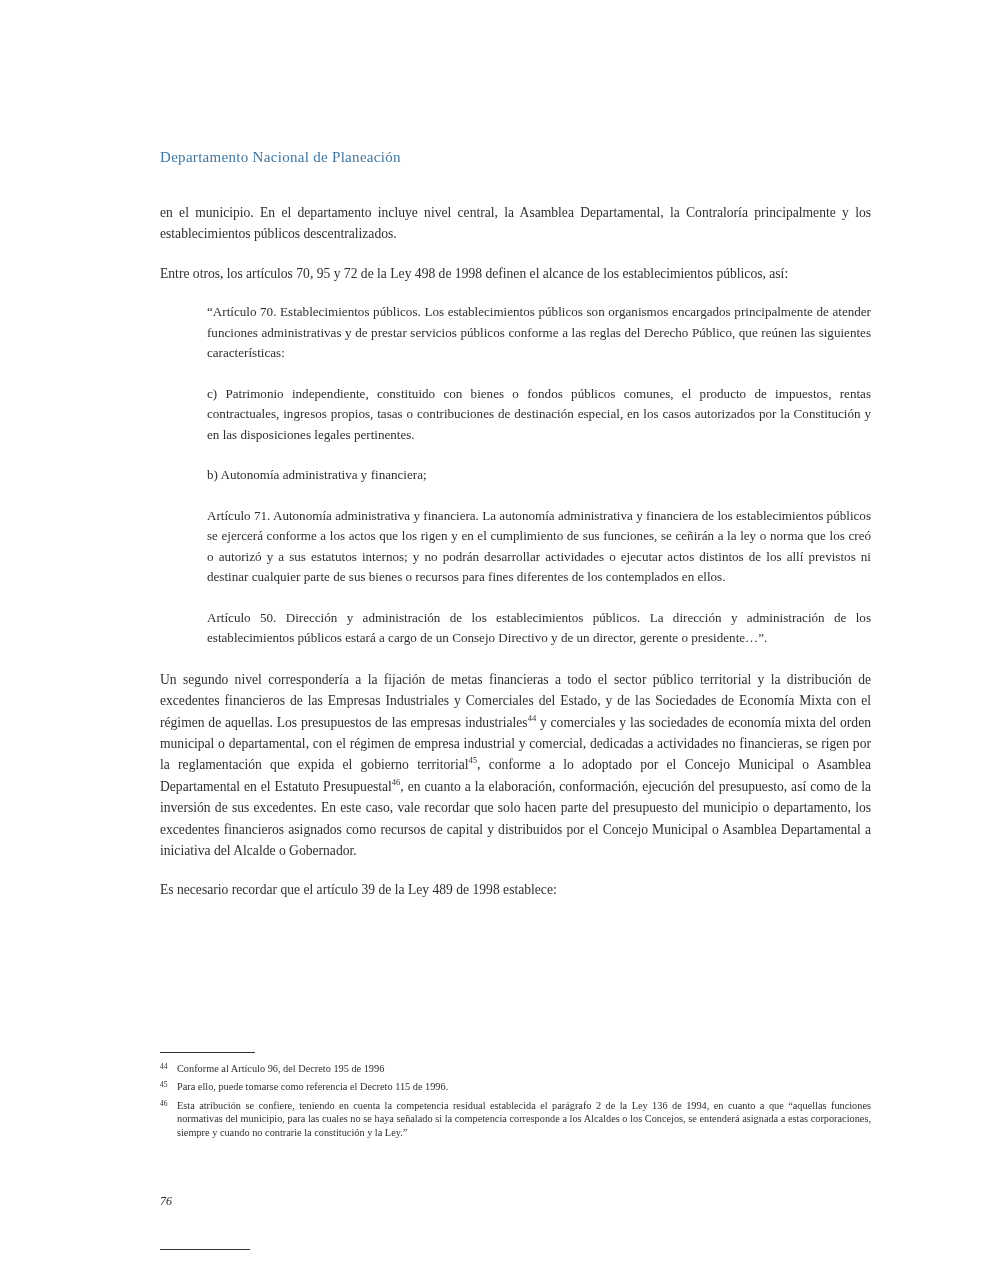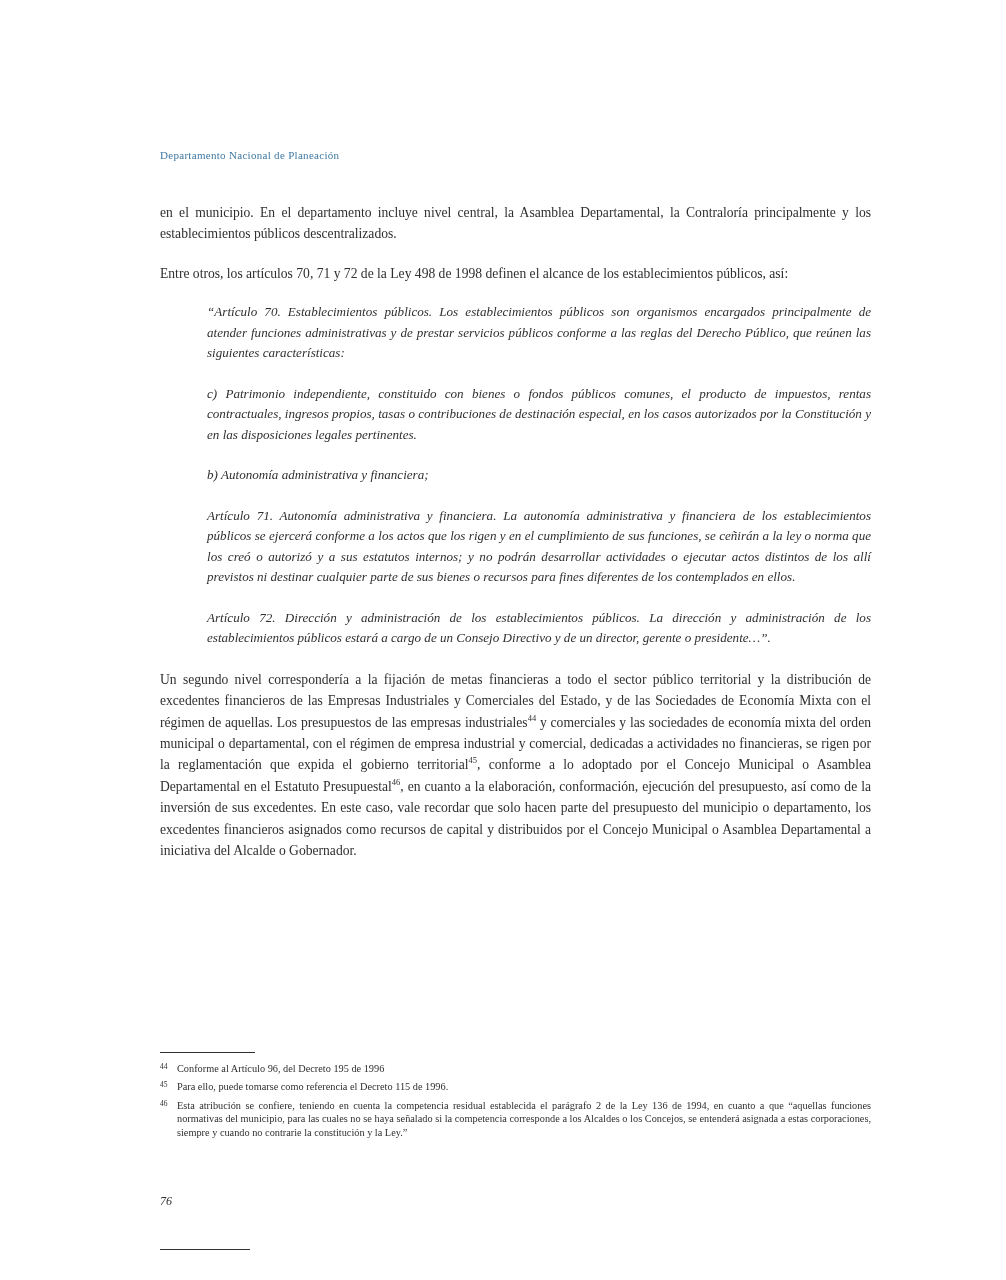--- a/index.html
+++ b/index.html
@@ -6,34 +6,34 @@
   html, body { background:#ffffff; }
   body {
     width:1006px; height:1280px; position:relative; overflow:hidden;
     font-family:"Liberation Serif", serif;
     color:#2f2f2f;
   }
   .page { position:absolute; inset:0; background:#ffffff; }
 
   .doc-header {
     position:absolute; left:160px; top:149px;
-    font-size:11px; letter-spacing:0.3px; color:#3e78a3;
+    font-size:15px; letter-spacing:0.3px; color:#3e78a3;
   }
 
   .doc-body {
     position:absolute; left:160px; top:202px; width:711px;
     font-size:13.6px; line-height:21.4px; text-align:justify;
     color:#2f2f2f;
   }
   .body-para { margin:0 0 18px 0; }
   .lead-bold { font-weight:normal; }
 
   .quote-block {
     margin-left:47px; margin-bottom:0;
-    font-style:italic; font-size:13.1px; line-height:20.5px;
+    font-size:13.1px; line-height:20.5px;
   }
   .quote-para { margin:0 0 20px 0; text-align:justify; }
 
   sup.fn-ref {
     font-size:8.5px; line-height:0; vertical-align:super;
   }
 
   .footnote-rule {
     position:absolute; left:160px; top:1052px;
     width:95px; height:1px; background:#2f2f2f;
@@ -65,32 +65,33 @@
 <div class="page">
 
   <div class="doc-header">
     <span>Departamento Nacional de Planeación</span>
   </div>
 
   <div class="doc-body">
 
     <p class="body-para">en el municipio. En el departamento incluye nivel central, la Asamblea Departamental, la Contraloría principalmente y los establecimientos públicos descentralizados.</p>
 
-    <p class="body-para">Entre otros, los artículos 70, 71 y 72 de la Ley 498 de 1998 definen el alcance de los establecimientos públicos, así:</p>
+    <p class="body-para">Entre otros, los artículos 70, 95 y 72 de la Ley 498 de 1998 definen el alcance de los establecimientos públicos, así:</p>
 
     <div class="quote-block">
       <p class="quote-para">“Artículo 70. Establecimientos públicos. Los establecimientos públicos son organismos encargados principalmente de atender funciones administrativas y de prestar servicios públicos conforme a las reglas del Derecho Público, que reúnen las siguientes características:</p>
       <p class="quote-para">c) Patrimonio independiente, constituido con bienes o fondos públicos comunes, el producto de impuestos, rentas contractuales, ingresos propios, tasas o contribuciones de destinación especial, en los casos autorizados por la Constitución y en las disposiciones legales pertinentes.</p>
       <p class="quote-para">b) Autonomía administrativa y financiera;</p>
       <p class="quote-para">Artículo 71. Autonomía administrativa y financiera. La autonomía administrativa y financiera de los establecimientos públicos se ejercerá conforme a los actos que los rigen y en el cumplimiento de sus funciones, se ceñirán a la ley o norma que los creó o autorizó y a sus estatutos internos; y no podrán desarrollar actividades o ejecutar actos distintos de los allí previstos ni destinar cualquier parte de sus bienes o recursos para fines diferentes de los contemplados en ellos.</p>
-      <p class="quote-para">Artículo 72. Dirección y administración de los establecimientos públicos. La dirección y administración de los establecimientos públicos estará a cargo de un Consejo Directivo y de un director, gerente o presidente…”.</p>
+      <p class="quote-para">Artículo 50. Dirección y administración de los establecimientos públicos. La dirección y administración de los establecimientos públicos estará a cargo de un Consejo Directivo y de un director, gerente o presidente…”.</p>
     </div>
 
     <p class="body-para"><span class="lead-bold">Un segundo nivel</span><span> correspondería a la fijación de metas financieras a todo el sector público territorial y la distribución de excedentes financieros de las Empresas Industriales y Comerciales del Estado, y de las Sociedades de Economía Mixta con el régimen de aquellas. Los presupuestos de las empresas industriales</span><sup class="fn-ref">44</sup><span> y comerciales y las sociedades de economía mixta del orden municipal o departamental, con el régimen de empresa industrial y comercial, dedicadas a actividades no financieras, se rigen por la reglamentación que expida el gobierno territorial</span><sup class="fn-ref">45</sup><span>, conforme a lo adoptado por el Concejo Municipal o Asamblea Departamental en el Estatuto Presupuestal</span><sup class="fn-ref">46</sup><span>, en cuanto a la elaboración, conformación, ejecución del presupuesto, así como de la inversión de sus excedentes. En este caso, vale recordar que solo hacen parte del presupuesto del municipio o departamento, los excedentes financieros asignados como recursos de capital y distribuidos por el Concejo Municipal o Asamblea Departamental a iniciativa del Alcalde o Gobernador.</span></p>
 
+    <p class="body-para">Es necesario recordar que el artículo 39 de la Ley 489 de 1998 establece:</p>
 
   </div>
 
   <div class="footnote-rule"></div>
 
   <div class="footnotes">
     <div class="footnote">
       <span class="fn-num">44</span>
       <span class="fn-text">Conforme al Artículo 96, del Decreto 195 de 1996</span>
     </div>

